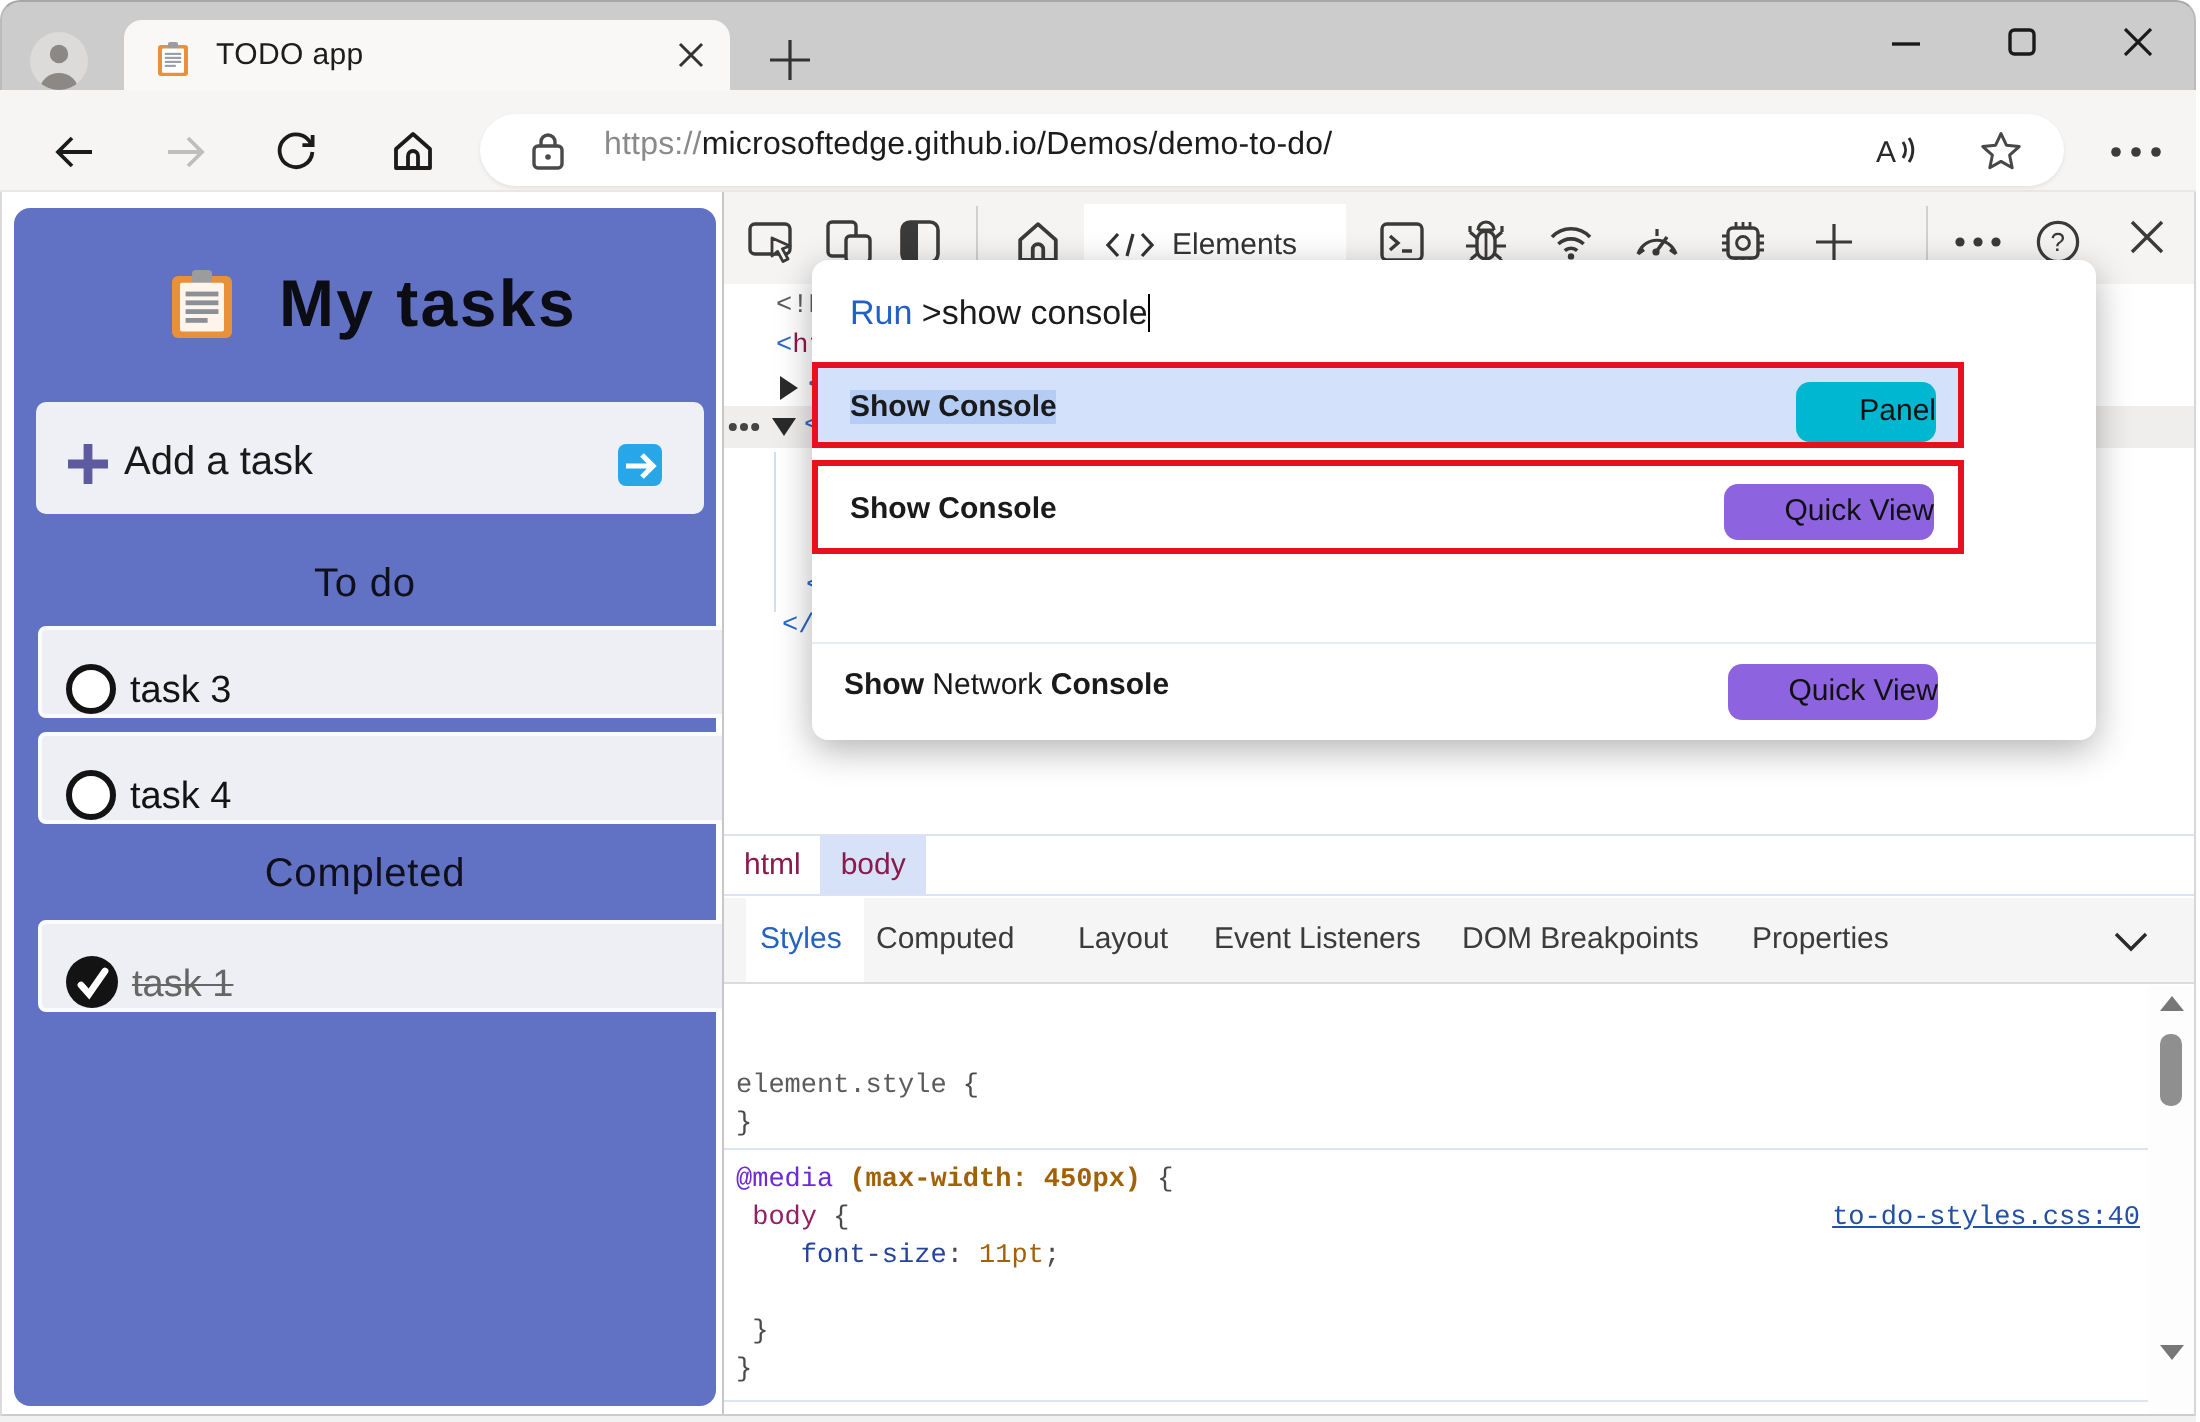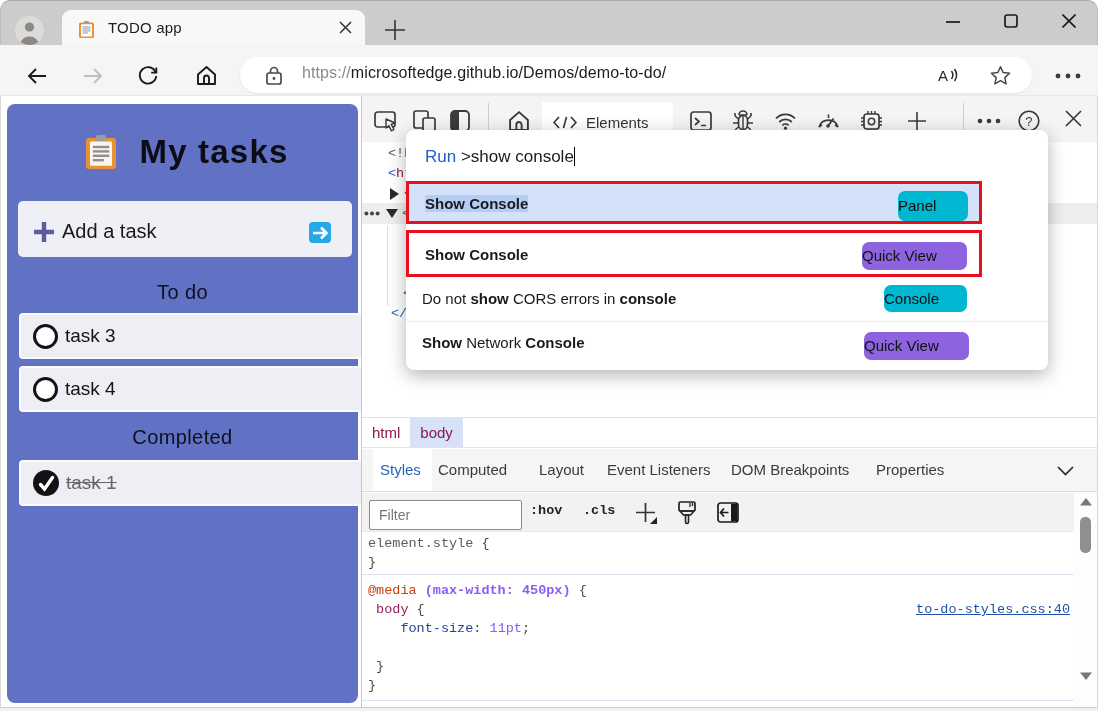--- a/index.html
+++ b/index.html
@@ -17,21 +17,21 @@
 #url .g{color:#8a8a8a}
 
 #page{left:0;top:96px;width:361px;height:612px;background:#fff}
 #card{left:7px;top:8px;width:351px;height:599px;background:#6172c4;border-radius:8px}
 #hdr{left:5px;top:24px;width:351px;height:48px;display:flex;align-items:center;justify-content:center;gap:23px}
 #hdr .t{font-size:33px;font-weight:bold;color:#0c0c14;letter-spacing:1.2px}
 #addbox{left:11px;top:97px;width:334px;height:56px;background:#eef0f5;border-radius:5px}
 #addbox .txt{position:absolute;left:44px;top:19px;font-size:20px;color:#191919}
 #gobtn{left:291px;top:21px;width:22px;height:21px;background:#28a7e8;border-radius:4px}
 .sechdr{left:0;width:351px;text-align:center;font-size:20px;color:#10101c;letter-spacing:.4px}
-.task{left:12px;width:352px;height:46px;background:#edeff4;border:2px solid #fafbfc;border-radius:4px;display:flex;align-items:center}
+.task{left:12px;width:352px;height:46px;background:#edeff4;border:2px solid #fafbfc;border-radius:4px;display:flex;align-items:flex-end}
 .task .c{width:25px;height:25px;border-radius:50%;border:3.3px solid #131313;background:#fff;margin-left:12px;flex:none}
 .task .cf{width:26px;height:26px;border-radius:50%;background:#131313;margin-left:12px;flex:none;display:flex;align-items:center;justify-content:center}
 .task .l{margin-left:7px;font-size:19px;color:#141414}
 
 #dt{left:361px;top:96px;width:673px;height:612px;background:#fff;border-left:1px solid #c9c7c6}
 #dtbar{left:0;top:0;width:736px;height:46px;background:#f5f4f3}
 #eltab{left:180px;top:6px;width:131px;height:40px;background:#fff;display:flex;align-items:center;justify-content:flex-start;padding-left:11px;gap:9px;font-size:15px;color:#333}
 .vdiv{width:1px;background:#d2d0cf;position:absolute}
 .mono{font-family:"Liberation Mono",monospace;font-size:13.5px;white-space:pre}
 #elcode{left:0;top:46px;width:736px;height:275px;background:#fff}
@@ -41,33 +41,33 @@
 .crumb{height:29px;line-height:29px;padding:0 10px;font-size:15px;color:#8b1a4e}
 #tabsrow{left:0;top:353px;width:736px;height:43px;background:#f6f5f5;font-size:15px;color:#3b3b3b;border-bottom:1px solid #dcdcdc}
 #tabsrow .tb{position:absolute;top:0;height:42px;line-height:42px}
 #tabsrow .on{background:none;color:#2563c0}
 #ftrrow{left:0;top:397px;width:736px;height:39px;background:#f3f2f1;border-bottom:1px solid #e2e9f4}
 #fbox{left:7px;top:7px;width:153px;height:30px;background:#fff;border:1px solid #898a8b;border-radius:2px;font-size:14px;color:#767676;line-height:28px;padding-left:9px}
 .mbold{font-family:"Liberation Mono",monospace;font-weight:bold;font-size:13.5px;color:#222}
 #styles{left:0;top:436px;width:736px;height:176px;background:#fff;overflow:hidden}
 .sline{position:absolute;left:6px;height:19px;line-height:19px}
 .hdiv{position:absolute;left:0;width:712px;height:1px;background:#dde5f3}
-.prop{color:#25449c}.sel{color:#951f63}.gy{color:#c2410c}.blk{color:#8b5cf6}.br{color:#4a4a4a}
+.prop{color:#25449c}.sel{color:#951f63}.gy{color:#6d28d9}.blk{color:#a16207}.br{color:#4a4a4a}
 #sbar{left:712px;top:397px;width:24px;height:215px;background:#fdfdfd}
 #thumb{left:6px;top:24px;width:11px;height:36px;background:#8f8f8f;border-radius:5px}
 #botline{left:0;top:707px;width:1098px;height:1px;background:#cccccc}
 #botstrip{left:0;top:708px;width:1098px;height:3px;background:#f1f1f1}
 
 #ov{left:406px;top:130px;width:642px;height:240px;background:#fff;border-radius:8px;box-shadow:0 5px 18px rgba(0,0,0,.3);z-index:50}
 #runrow{left:19px;top:0;height:51px;line-height:53px;font-size:17px;color:#1b1b1b;white-space:pre}
 #runrow .run{color:#2160c8}
 .ovrow{position:absolute;left:0;width:576px}
 .redbox{border:3px solid #e8101e}
 .ovtxt{position:absolute;left:16px;font-size:15px;color:#1a1a1a;white-space:pre}
-.btn{position:absolute;border-radius:7px;font-size:15px;color:#111;text-align:left}
+.btn{position:absolute;border-radius:7px;font-size:15px;color:#111;text-align:right}
 .teal{background:#00b7d2}
 .purp{background:#8d63e0}
 .caret{display:inline-block;width:1.5px;height:19px;background:#000;vertical-align:-4px}
 svg{display:block}
 </style>
 </head>
 <body>
 
 <div class="abs" id="titlebar"></div>
 <div class="abs" id="avatar">
@@ -291,40 +291,20 @@
     <span class="tb on" style="left:18px">Styles</span>
       <span class="tb" style="left:76px">Computed</span>
       <span class="tb" style="left:177px">Layout</span>
       <span class="tb" style="left:245px">Event Listeners</span>
       <span class="tb" style="left:369px">DOM Breakpoints</span>
       <span class="tb" style="left:514px">Properties</span>
     <svg class="abs" style="left:695px;top:17px" width="17" height="10" viewBox="0 0 17 10">
         <path d="M1 1 L8.5 8.5 L16 1" fill="none" stroke="#2a2a2a" stroke-width="1.7"></path>
       </svg>
   </div>
-  <div class="abs" id="ftrrow">
-    <div class="abs" id="fbox">Filter</div>
-    <div class="abs mbold" style="left:168px;top:10px">:hov</div>
-    <div class="abs mbold" style="left:221px;top:10px">.cls</div>
-    <svg class="abs" style="left:274px;top:10px" width="22" height="21" viewBox="0 0 22 21">
-        <path d="M9.5 0 V19 M0 9.5 H19" stroke="#333" stroke-width="1.7"></path>
-        <path d="M21 14 V21 H14 Z" fill="#222"></path>
-      </svg>
-    <svg class="abs" style="left:316px;top:8px" width="18" height="24" viewBox="0 0 18 24">
-        <rect x="1" y="1" width="16" height="9" rx="1.5" fill="none" stroke="#222" stroke-width="1.7"></rect>
-        <path d="M12 2 v4 M14.5 2 v3" stroke="#222" stroke-width="1.3"></path>
-        <path d="M2 10 h14 l-3.5 4 h-7z" fill="none" stroke="#222" stroke-width="1.6"></path>
-        <path d="M7.5 14 h3 v7 a1.5 1.5 0 0 1 -3 0z" fill="none" stroke="#222" stroke-width="1.6"></path>
-      </svg>
-    <svg class="abs" style="left:355px;top:9px" width="22" height="21" viewBox="0 0 22 21">
-        <rect x="1" y="1" width="20" height="19" rx="2.5" fill="none" stroke="#1a1a1a" stroke-width="1.7"></rect>
-        <rect x="14" y="1.8" width="6.4" height="17.5" fill="#1a1a1a"></rect>
-        <path d="M4 10.5 H11.5 M7 6.5 L3.5 10.5 L7 14.5" fill="none" stroke="#1a1a1a" stroke-width="1.7"></path>
-      </svg>
-  </div>
 
   <div class="abs" id="styles">
     <div class="sline mono" style="top:2px"><span class="gry">element.style</span><span class="br"> {</span></div>
     <div class="sline mono" style="top:21px"><span class="br">}</span></div>
     <div class="hdiv" style="top:42px"></div>
     <div class="sline mono" style="top:49px"><span class="gy">@media</span><span class="blk" style="font-weight:bold"> (max-width: 450px)</span><span class="br"> {</span></div>
     <div class="sline mono" style="top:68px"><span> </span><span class="sel">body</span><span class="br"> {</span></div>
     <div class="sline mono" style="top:87px"><span>    </span><span class="prop">font-size</span><span class="br">:</span><span class="blk"> 11pt</span><span class="br">;</span></div>
     <div class="sline mono" style="top:125px"><span> </span><span class="br">}</span></div>
     <div class="sline mono" style="top:144px"><span class="br">}</span></div>
@@ -351,22 +331,18 @@
 <div class="abs" id="ov">
   <div class="abs" id="runrow"><span class="run">Run</span> &gt;show console<span class="caret"></span></div>
   <div class="abs ovrow redbox" style="top:51px;height:43px;background:#d4e1fb">
     <div class="ovtxt" style="top:11px;font-weight:bold"><span style="background:#b5cdf5">Show Console</span></div>
     <div class="btn teal" style="right:11px;top:7px;width:70px;height:30px;line-height:30px">Panel</div>
   </div>
   <div class="abs ovrow redbox" style="top:100px;height:47px;background:#fff">
     <div class="ovtxt" style="top:13px;font-weight:bold">Show Console</div>
     <div class="btn purp" style="right:12px;top:9px;width:105px;height:28px;line-height:28px">Quick View</div>
   </div>
-  <div class="abs ovrow" style="top:147px;height:44px">
-    <div class="ovtxt" style="top:13px">Do not <b>show</b> CORS errors in <b>console</b></div>
-    <div class="btn teal" style="right:15px;top:8px;width:83px;height:27px;line-height:27px">Console</div>
-  </div>
   <div class="abs" style="left:0;top:191px;width:642px;height:1px;background:#e9eef6"></div>
   <div class="abs ovrow" style="top:191px;height:44px">
     <div class="ovtxt" style="top:13px"><b>Show</b> Network <b>Console</b></div>
     <div class="btn purp" style="right:13px;top:11px;width:105px;height:28px;line-height:28px">Quick View</div>
   </div>
 </div>
 
 </body></html>

